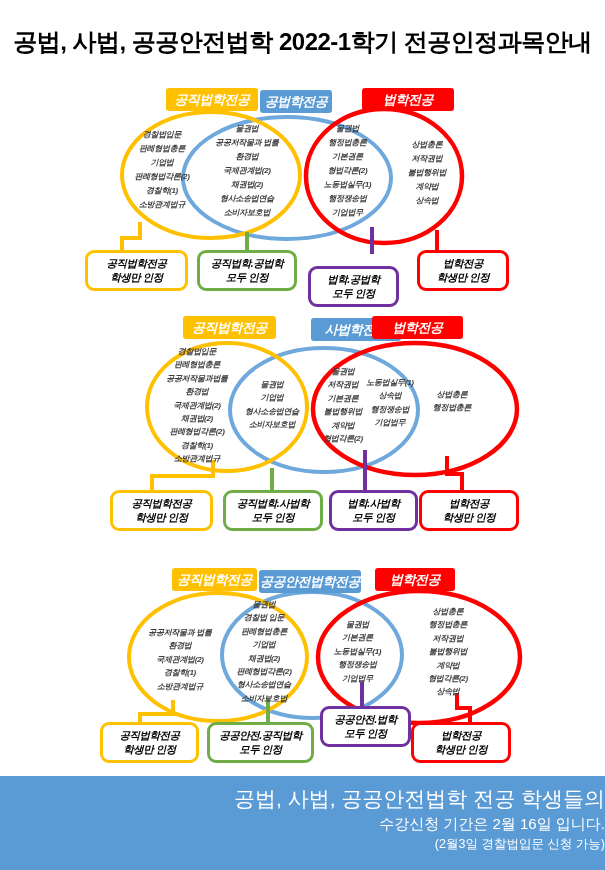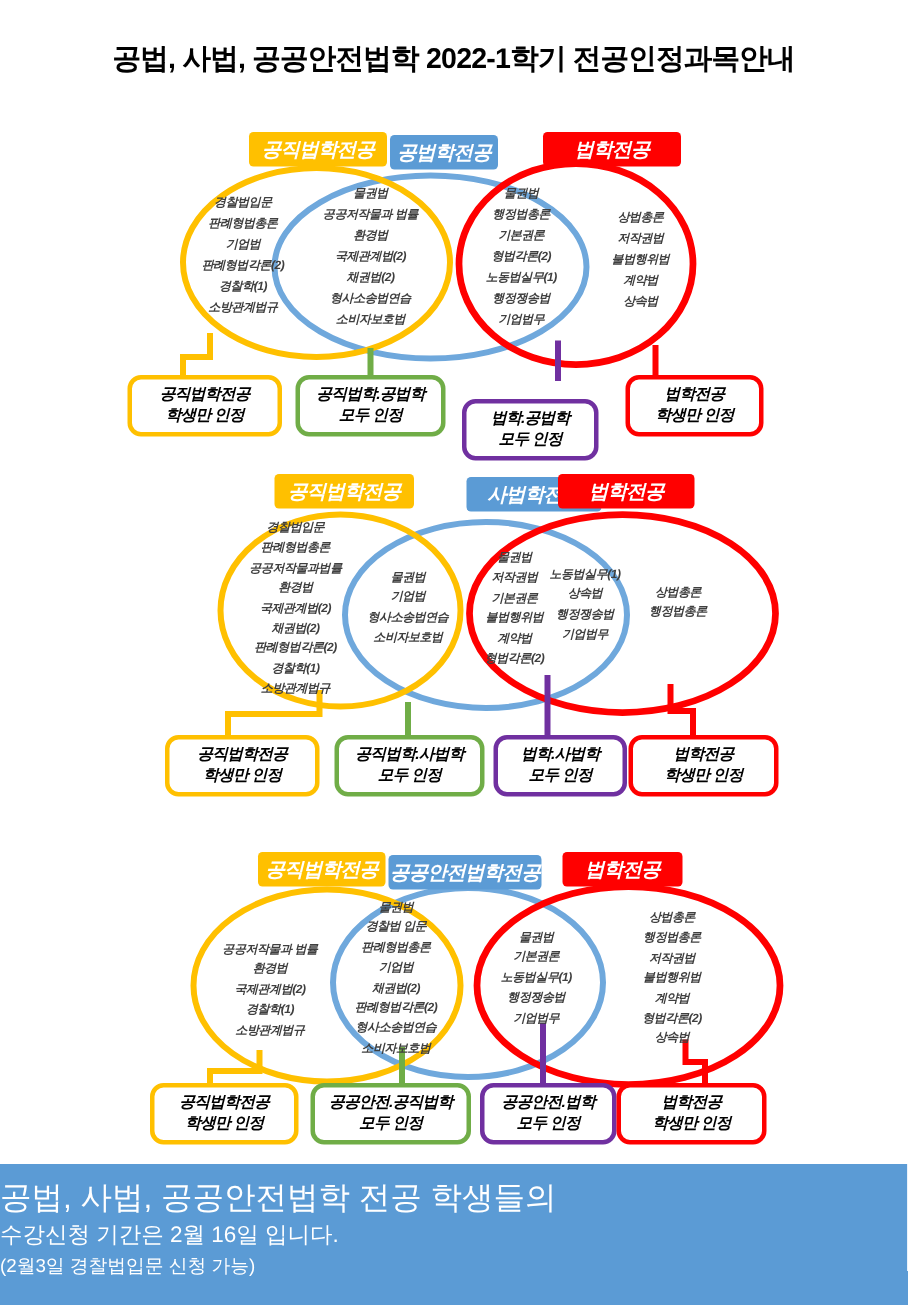--- a/index.html
+++ b/index.html
@@ -2,21 +2,21 @@
 <html><head>
 <meta charset="utf-8">
 <style>
   html,body{margin:0;padding:0;background:#fff;}
   .canvas{
     position:relative;width:605px;height:870px;background:#fff;overflow:hidden;
     font-family:"Liberation Sans","DejaVu Sans",sans-serif;
   }
   .title{
     position:absolute;top:26px;left:0;width:605px;margin:0;text-align:center;
-    font-size:19px;font-weight:bold;color:#000;letter-spacing:-0.5px;
+    font-size:24px;font-weight:bold;color:#000;letter-spacing:-0.5px;
   }
   .panel{position:absolute;left:0;width:605px;font-style:italic;}
   .panel svg{position:absolute;left:0;top:0;}
   .hdr{
     position:absolute;height:23px;border-radius:3px;color:#fff;font-weight:bold;
     font-size:13px;display:flex;align-items:center;justify-content:center;z-index:3;
     letter-spacing:-0.5px;
   }
   .hdr.gold{background:#FFC000}
   .hdr.blue{background:#5B9BD5}
@@ -31,21 +31,21 @@
     position:absolute;background:#fff;border:3px solid #000;border-radius:9px;
     text-align:center;font-weight:bold;font-size:10.5px;line-height:13.5px;
     padding-top:4px;height:31px;z-index:3;color:#000;letter-spacing:-0.5px;
   }
   .lbl.gold{border-color:#FFC000}
   .lbl.green{border-color:#70AD47}
   .lbl.purple{border-color:#7030A0}
   .lbl.red{border-color:#FF0000}
   .banner{
     position:absolute;left:0;top:776px;width:605px;height:94px;background:#5B9BD5;
-    color:#fff;text-align:left;
+    color:#fff;text-align:right;
   }
   .banner .l1{font-size:21px;line-height:24px;padding-top:11px;}
   .banner .l2{font-size:15px;line-height:25px;}
   .banner .l3{font-size:12.5px;line-height:17px;}
 </style>
 </head>
 <body>
 
 <div class="canvas">
 
@@ -234,21 +234,21 @@
       </div>
 
     <div class="lbl gold" style="left:100px;top:160px;width:93px;">
       <div>공직법학전공</div>
       <div>학생만 인정</div>
     </div>
     <div class="lbl green" style="left:207px;top:160px;width:101px;">
       <div>공공안전.공직법학</div>
       <div>모두 인정</div>
     </div>
-    <div class="lbl purple" style="left:320px;top:160px;width:85px;">
+    <div class="lbl purple" style="left:320px;top:144px;width:85px;">
       <div>공공안전.법학</div>
       <div>모두 인정</div>
     </div>
     <div class="lbl red" style="left:411px;top:160px;width:94px;">
       <div>법학전공</div>
       <div>학생만 인정</div>
     </div>
   </section>
 
   <footer class="banner">

